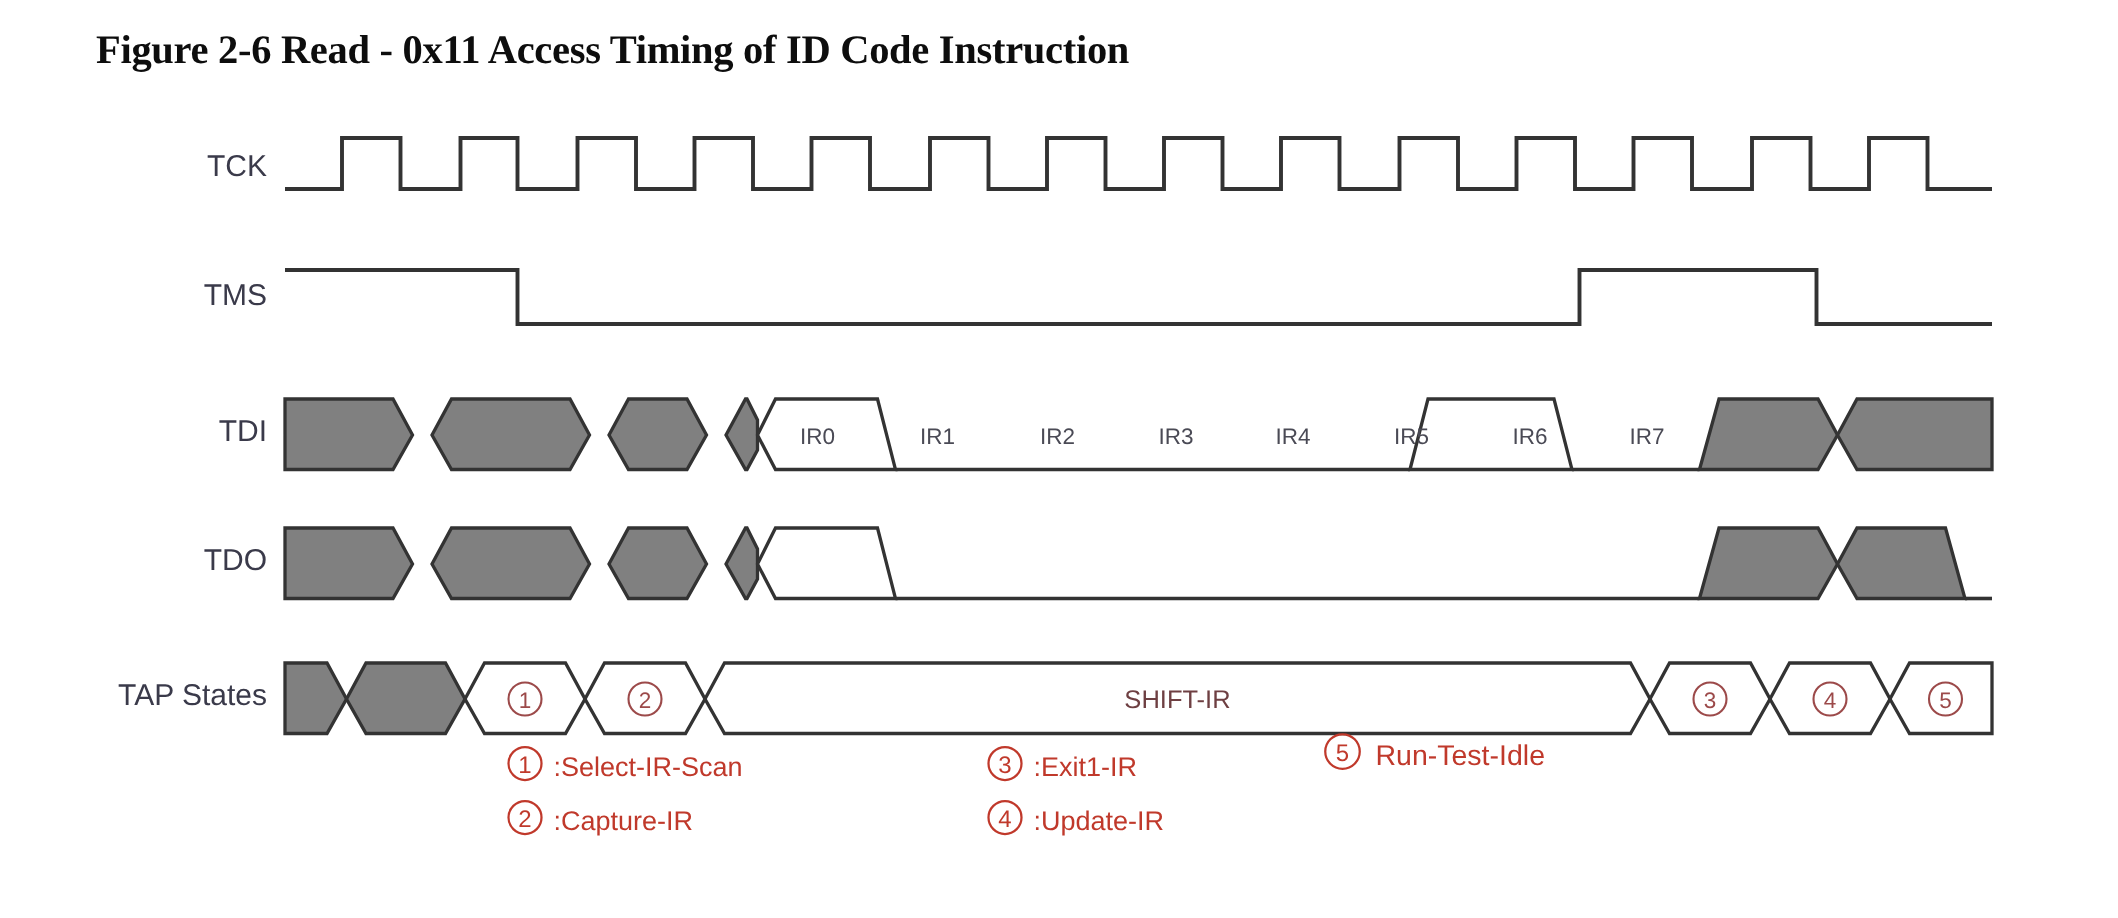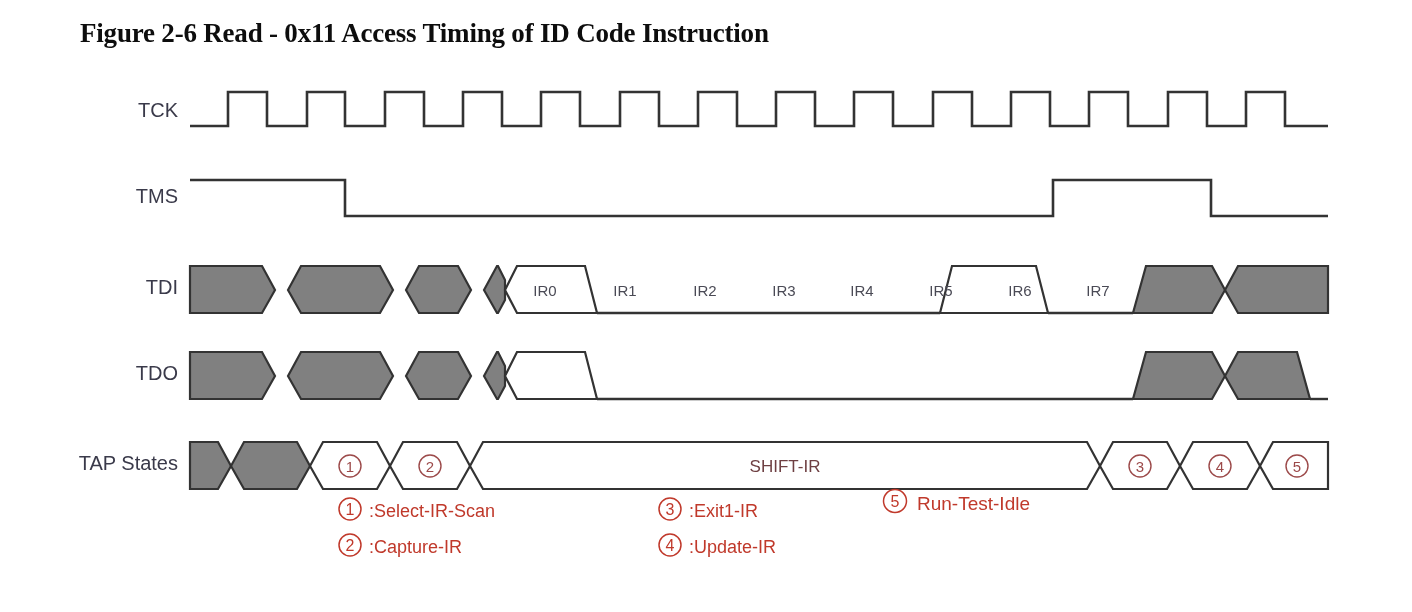--- a/index.html
+++ b/index.html
@@ -1,18 +1,18 @@
 <!DOCTYPE html>
 <html><head>
 <meta charset="utf-8">
 <style>
   html,body{margin:0;padding:0;background:#ffffff;}
   body{width:1412px;height:612px;font-family:"Liberation Sans",sans-serif;overflow:hidden;position:relative;}
   #fig-title{
-    position:absolute;left:80px;top:18px;
+    position:absolute;left:64px;top:18px;
     font-family:"Liberation Serif",serif;
     font-weight:bold;font-size:27px;color:#0d0d0d;
     letter-spacing:-0.2px;white-space:nowrap;
   }
   #diagram{position:absolute;left:0;top:0;width:1412px;height:612px;}
   .sig-label{
     font-family:"Liberation Sans",sans-serif;
     font-size:20px;fill:#3a3a4a;
   }
   .bus-text{

